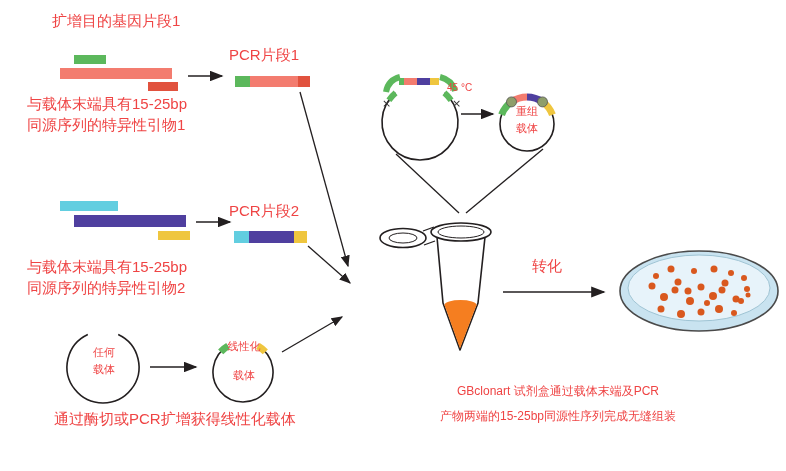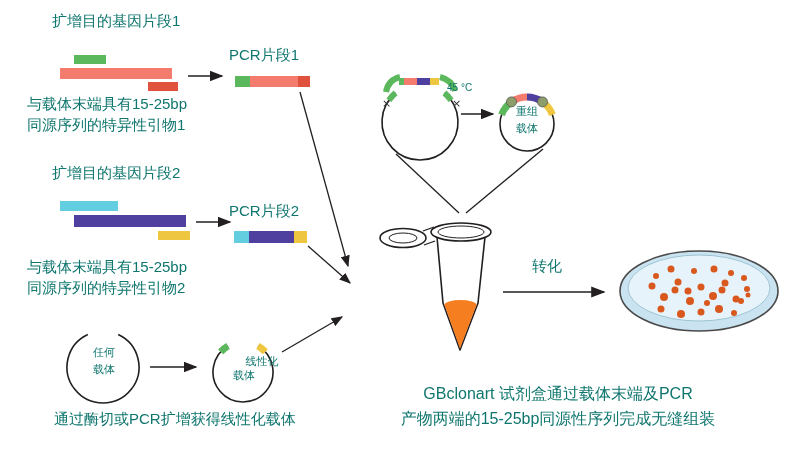--- a/index.html
+++ b/index.html
@@ -2,26 +2,26 @@
 <html><head>
 <meta charset="utf-8">
 <style>
   html,body { margin:0; padding:0; background:#ffffff; }
   .canvas {
     position:relative; width:786px; height:471px; background:#ffffff;
     overflow:hidden; font-family:"Liberation Sans","DejaVu Sans",sans-serif;
   }
   .canvas svg { position:absolute; left:0; top:0; }
   .lbl {
-    position:absolute; color:#0f766e; font-size:15px;
+    position:absolute; color:#ef4444; font-size:15px;
     white-space:nowrap; line-height:1.2;
   }
   .lbl.small { font-size:11px; }
   .lbl.center { text-align:center; }
-  .lbl.cap { font-size:16px; }
+  .lbl.cap { font-size:12px; }
   svg text { font-family:"DejaVu Sans","Liberation Sans",sans-serif; }
 </style>
 </head>
 <body>
 
 <div class="canvas">
 
   <svg width="786" height="471" viewBox="0 0 786 471">
     <defs>
       <marker id="ah" markerWidth="9" markerHeight="7" refX="8" refY="3.5" orient="auto">
@@ -145,28 +145,27 @@
           <circle cx="748" cy="295" r="2.5"></circle>
       </g>
     </g>
   </svg>
 
   <div class="lbl" style="left:52px; top:12px;">扩增目的基因片段1</div>
   <div class="lbl" style="left:229px; top:46px;">PCR片段1</div>
   <div class="lbl" style="left:27px; top:95px;">与载体末端具有15-25bp</div>
   <div class="lbl" style="left:27px; top:116px;">同源序列的特异性引物1</div>
 
-  <div class="lbl" style="left:52px; top:164px;">扩增目的基因片段2</div>
   <div class="lbl" style="left:229px; top:202px;">PCR片段2</div>
   <div class="lbl" style="left:27px; top:258px;">与载体末端具有15-25bp</div>
   <div class="lbl" style="left:27px; top:279px;">同源序列的特异性引物2</div>
 
   <div class="lbl small center" style="left:78px; top:346px; width:52px;">任何</div>
   <div class="lbl small center" style="left:78px; top:363px; width:52px;">载体</div>
-  <div class="lbl small center" style="left:216px; top:355px; width:56px;padding-left:18px;">线性化</div>
+  <div class="lbl small center" style="left:216px; top:340px; width:56px;">线性化</div>
   <div class="lbl small center" style="left:216px; top:369px; width:56px;">载体</div>
   <div class="lbl" style="left:14px; top:410px;margin-left:40px;">通过酶切或PCR扩增获得线性化载体</div>
 
   <div class="lbl" style="left:447px; top:82px; font-size:10px;">45 °C</div>
   <div class="lbl small center" style="left:504px; top:105px; width:46px;">重组</div>
   <div class="lbl small center" style="left:504px; top:122px; width:46px;">载体</div>
 
   <div class="lbl" style="left:532px; top:257px;">转化</div>
 
   <div class="lbl cap center" style="left:368px; top:384px; width:380px;">GBclonart 试剂盒通过载体末端及PCR</div>

